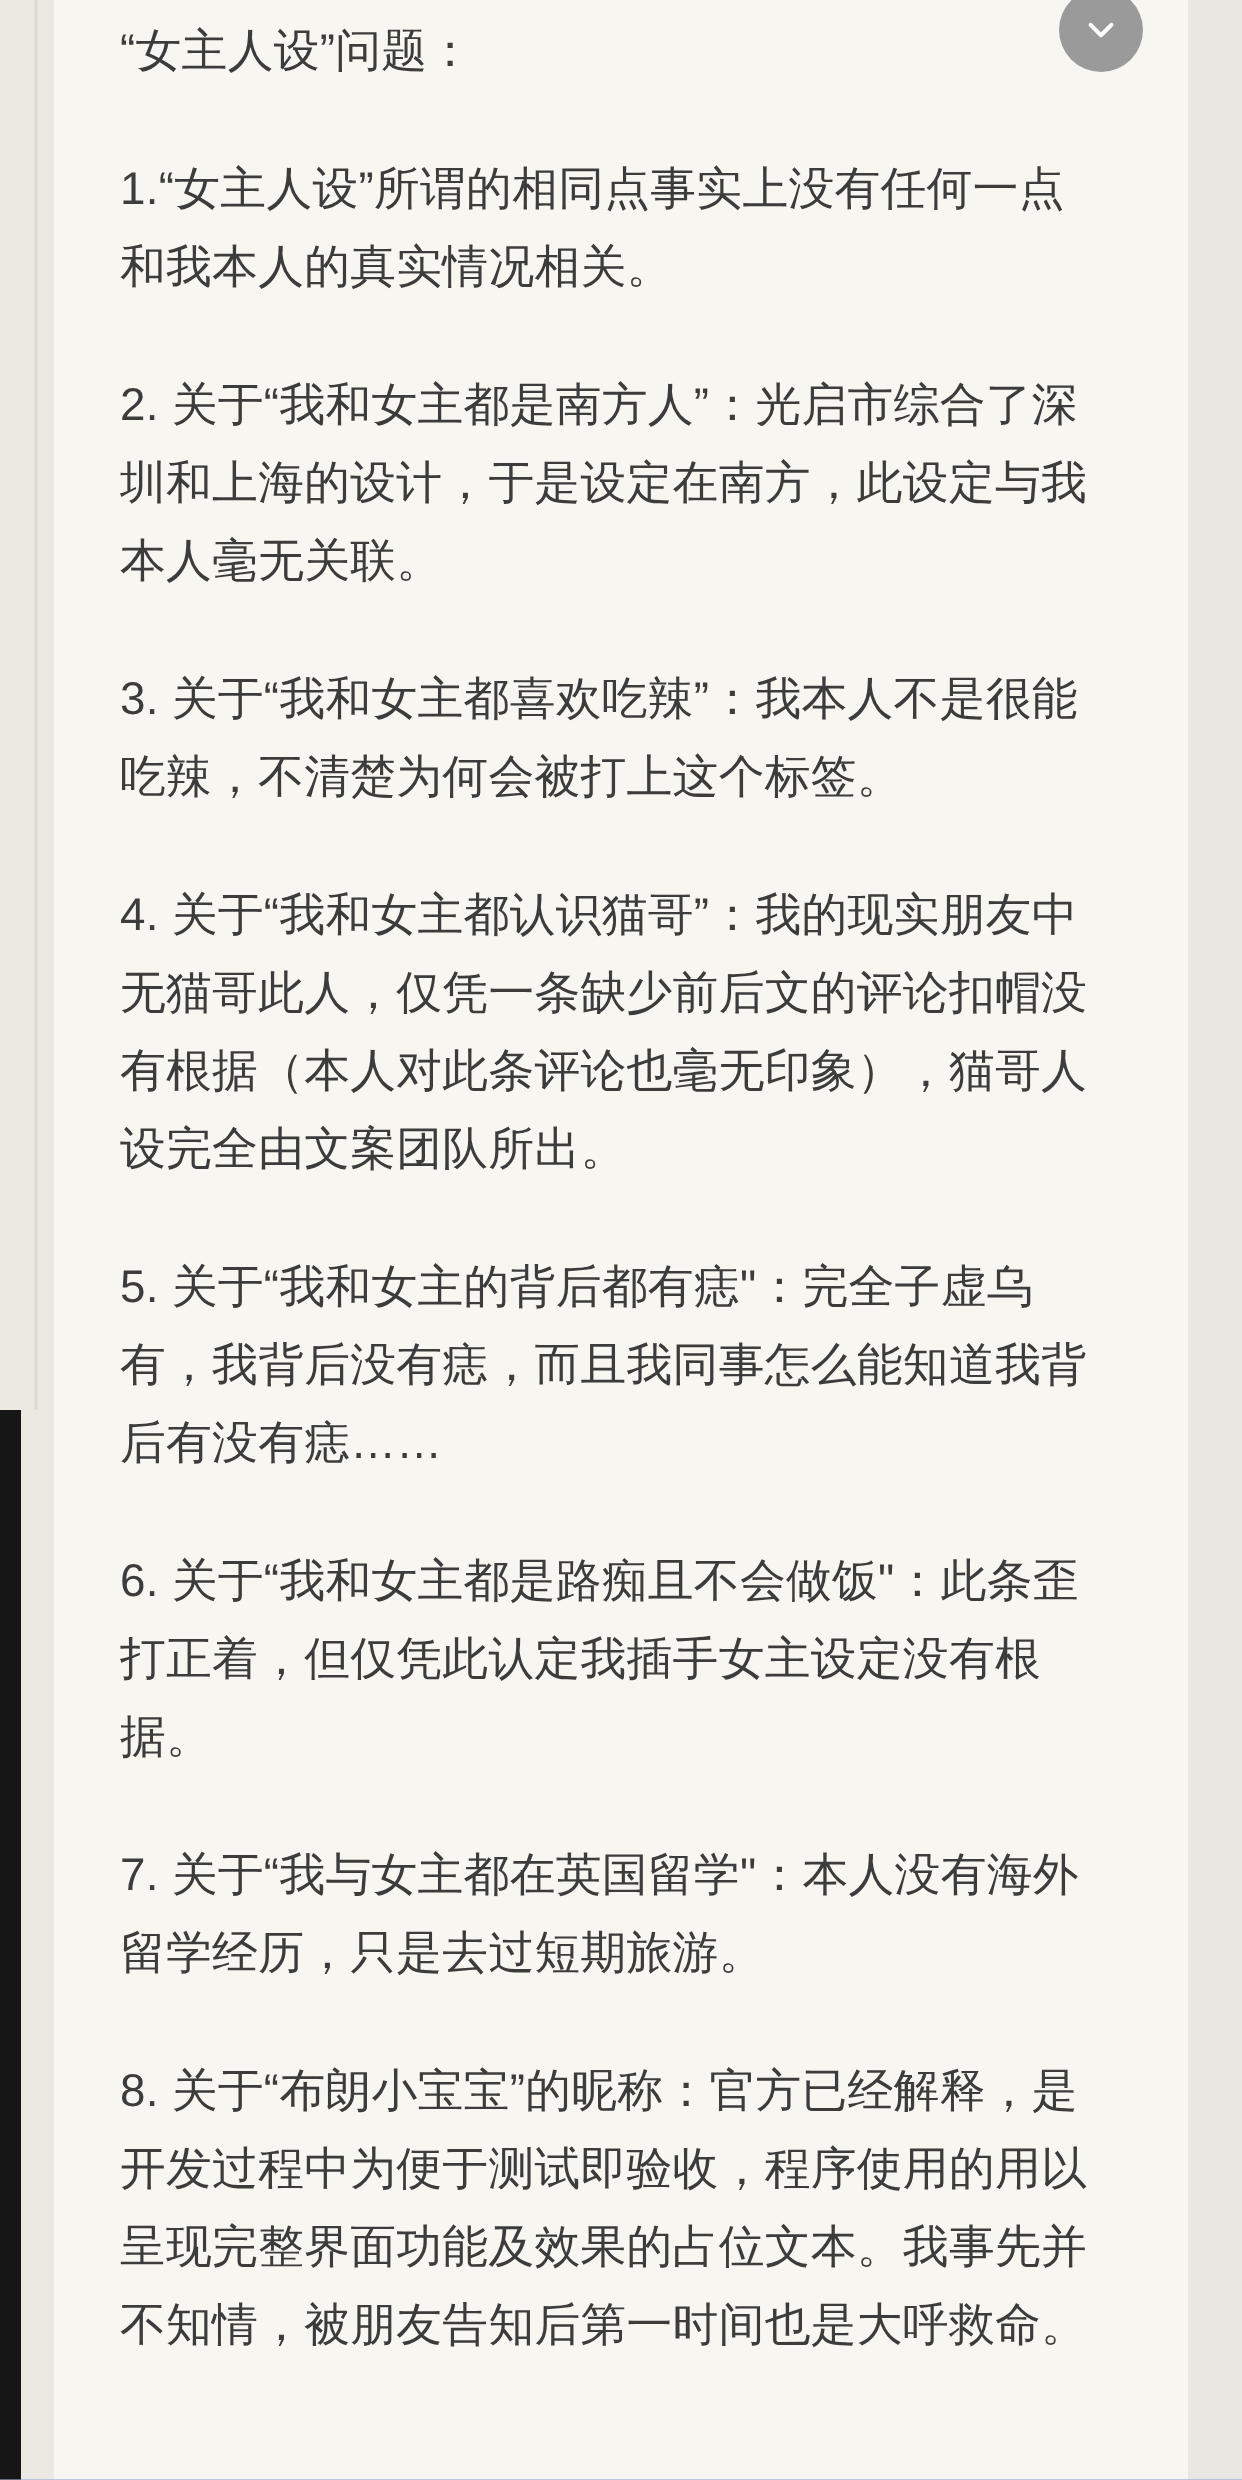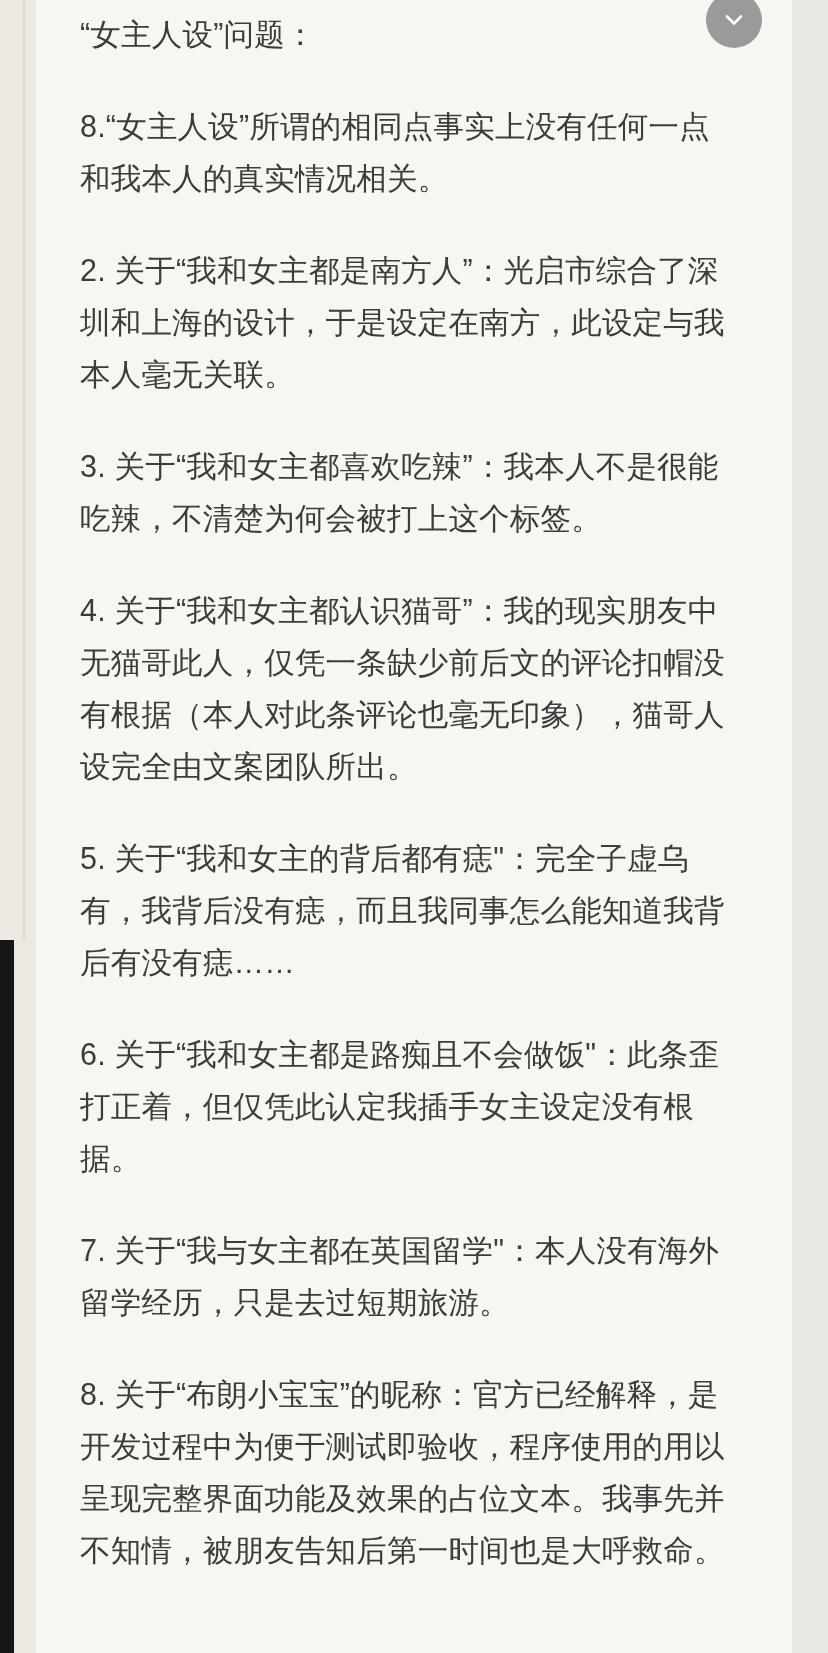--- a/index.html
+++ b/index.html
@@ -104,21 +104,21 @@
 <div id="page">
 
   <div class="left-strip"></div>
   <div class="left-strip-line"></div>
   <div class="left-strip-dark"></div>
 
   <div class="card">
 
     <div class="article">
       <p class="para first">“女主人设”问题：</p>
-      <p class="para">8.“女主人设”所谓的相同点事实上没有任何一点和我本人的真实情况相关。</p>
+      <p class="para">1.“女主人设”所谓的相同点事实上没有任何一点和我本人的真实情况相关。</p>
       <p class="para">2. 关于“我和女主都是南方人”：光启市综合了深圳和上海的设计，于是设定在南方，此设定与我本人毫无关联。</p>
       <p class="para">3. 关于“我和女主都喜欢吃辣”：我本人不是很能吃辣，不清楚为何会被打上这个标签。</p>
       <p class="para">4. 关于“我和女主都认识猫哥”：我的现实朋友中无猫哥此人，仅凭一条缺少前后文的评论扣帽没有根据（本人对此条评论也毫无印象），猫哥人设完全由文案团队所出。</p>
       <p class="para">5. 关于“我和女主的背后都有痣"：完全子虚乌有，我背后没有痣，而且我同事怎么能知道我背后有没有痣……</p>
       <p class="para">6. 关于“我和女主都是路痴且不会做饭"：此条歪打正着，但仅凭此认定我插手女主设定没有根据。</p>
       <p class="para">7. 关于“我与女主都在英国留学"：本人没有海外留学经历，只是去过短期旅游。</p>
       <p class="para">8. 关于“布朗小宝宝”的昵称：官方已经解释，是开发过程中为便于测试即验收，程序使用的用以呈现完整界面功能及效果的占位文本。我事先并不知情，被朋友告知后第一时间也是大呼救命。</p>
     </div>
 
     <div class="collapse-btn">

